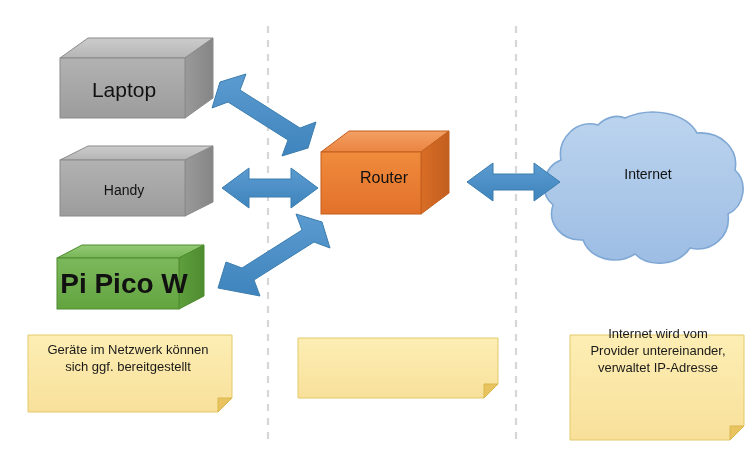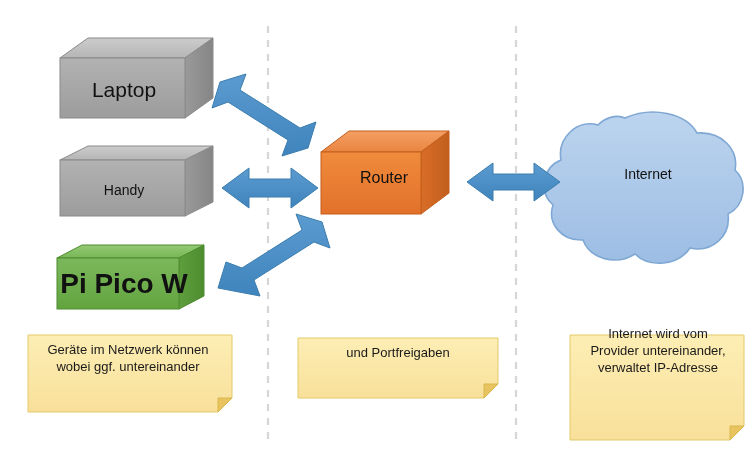--- a/index.html
+++ b/index.html
@@ -164,25 +164,24 @@
   </svg>
 
   <div class="node-label lbl-laptop">Laptop</div>
   <div class="node-label lbl-handy">Handy</div>
   <div class="node-label lbl-pico">Pi Pico W</div>
   <div class="node-label lbl-router">Router</div>
   <div class="node-label lbl-internet">Internet</div>
 
   <div class="note-text nt1">
     <div>Geräte im Netzwerk können</div>
-    <div>wobei ggf. untereinander</div>
+    <div>sich ggf. bereitgestellt</div>
   </div>
 
   <div class="note-text nt2">
-    <div>und Portfreigaben</div>
   </div>
 
   <div class="note-text nt3">
     <div>Internet wird vom</div>
     <div>Provider untereinander,</div>
     <div>verwaltet IP-Adresse</div>
   </div>
 
 </div>
 

